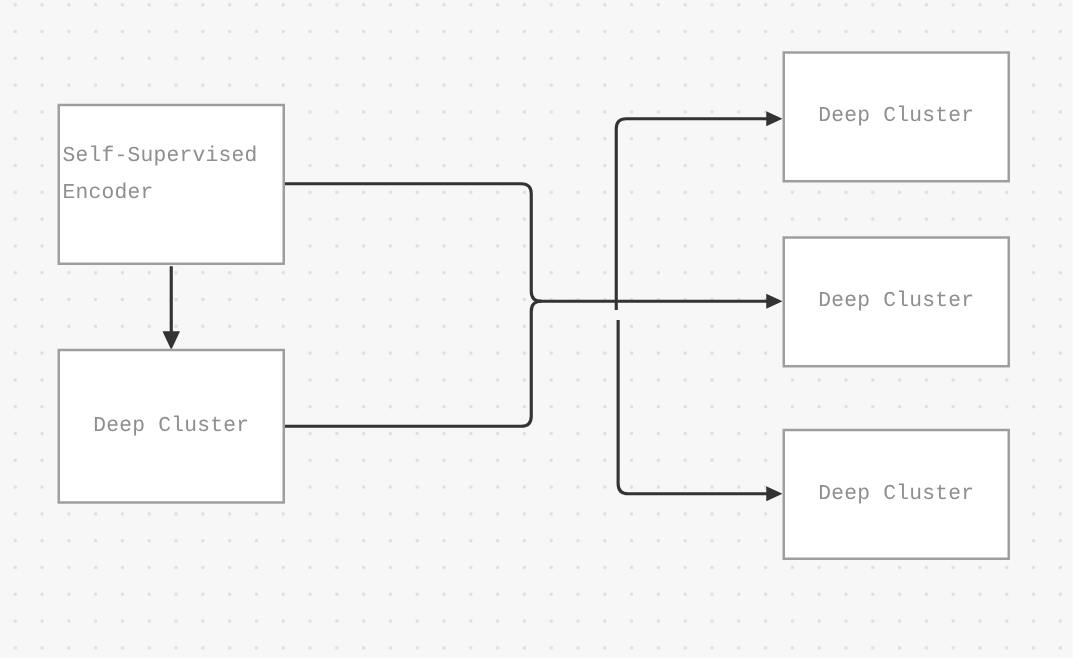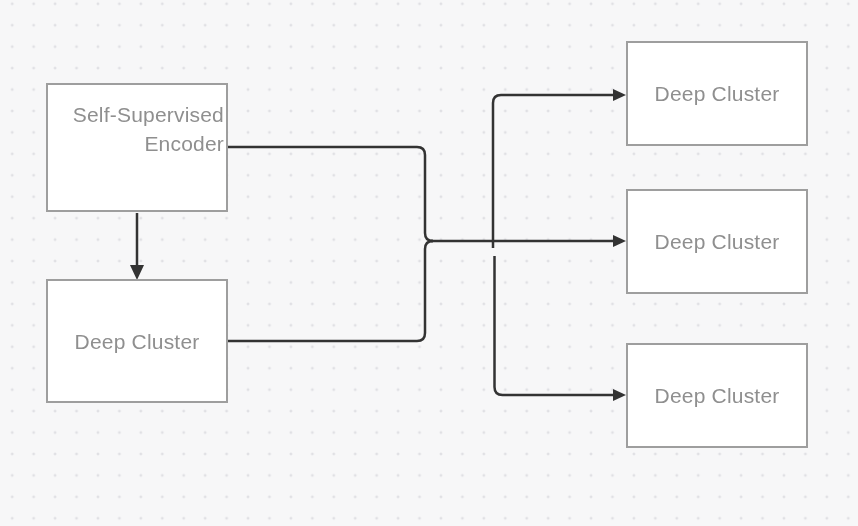--- a/index.html
+++ b/index.html
@@ -19,25 +19,26 @@
     background-position:1.5px 14.5px;
   }
   .canvas svg{position:absolute;left:0;top:0;width:858px;height:526px;}
   .edge-path{stroke:var(--edge);stroke-width:2.5;fill:none;}
   .arrow-head{fill:var(--edge);stroke:none;}
   .node{
     position:absolute;box-sizing:border-box;
     border:2px solid var(--node-border);
     background:var(--node-fill);
     color:var(--node-text);
-    font-size:21px;line-height:29px;letter-spacing:0.2px;
+    font-size:17px;line-height:29px;letter-spacing:0.2px;
     display:flex;align-items:center;justify-content:center;
-    text-align:right;
+    text-align:left;
+    font-family:Liberation Mono, monospace;
   }
-  .node.align-top{align-items:flex-start;padding-top:15px;}
+  .node.align-top{align-items:flex-start;padding-top:26px;}
   .node .label{display:block;padding:0 2px;}
 </style>
 </head>
 <body>
 
 <div class="canvas">
   <svg id="edges-svg" viewBox="0 0 858 526" xmlns="http://www.w3.org/2000/svg">
       <path d="M 137 213 L 137 266" class="edge-path"></path>
       <polygon points="130,265 144,265 137,280" class="arrow-head"></polygon>
       <path d="M 228 147 L 417 147 Q 425 147 425 155 L 425 233 Q 425 241 433 241" class="edge-path"></path>

